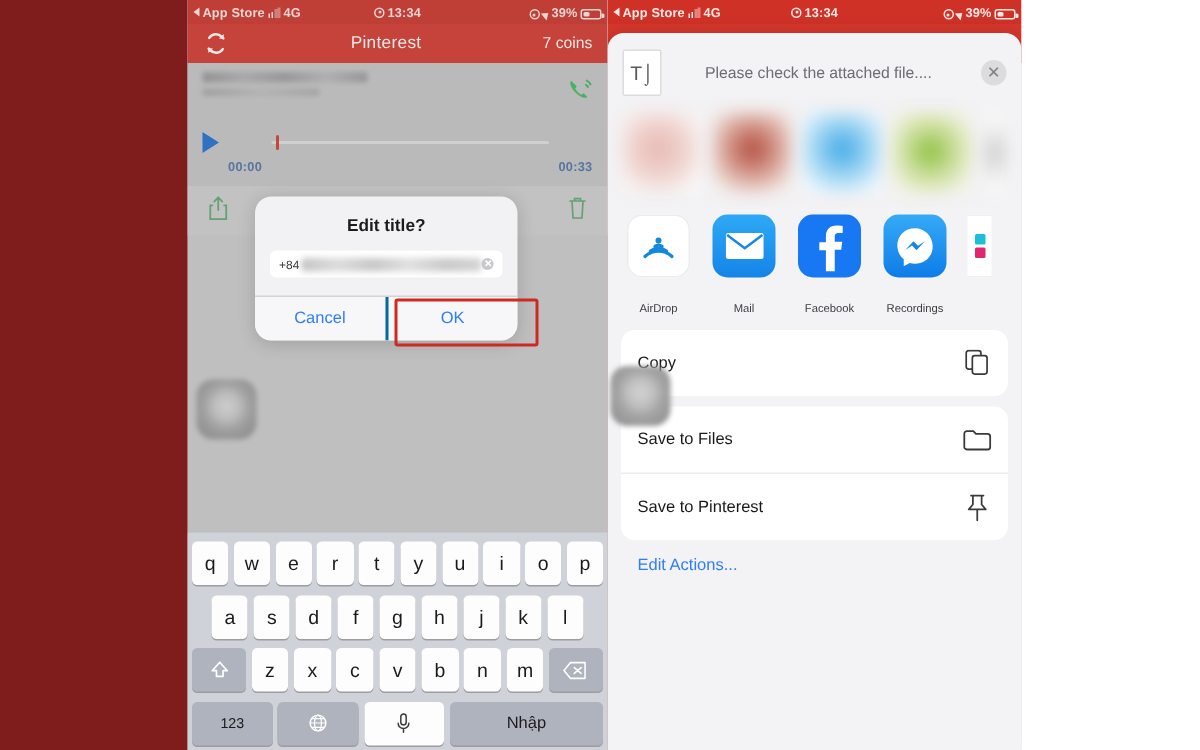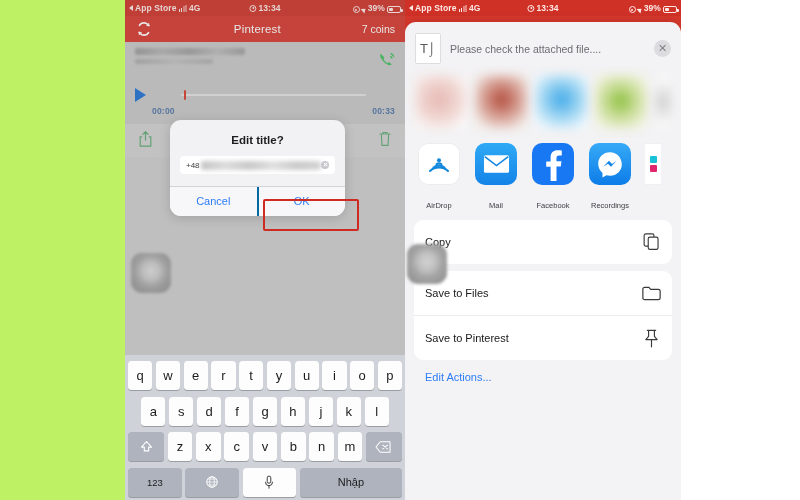--- a/index.html
+++ b/index.html
@@ -2,21 +2,21 @@
 <html><head>
 <meta charset="utf-8">
 <style>
   * { box-sizing: border-box; margin: 0; padding: 0; }
   html, body {
     width: 800px; height: 500px;
     background: #ffffff;
     font-family: "Liberation Sans", sans-serif;
     overflow: hidden;
   }
-  .stage { position: relative; width: 662px; height: 500px; background:#bef264; }
+  .stage { position: relative; width: 662px; height: 500px; background:#7f1d1d; }
 
   
   .phone { position: absolute; top: 0; height: 500px; overflow: hidden; }
   .phone-left  { left: 125px; width: 280px; background: #cfcfcf; }
   .phone-right { left: 405px; width: 276px; background: #e8e8e8; }
 
   
   .statusbar {
     position: relative; height: 16px; width: 100%;
     background: #cf3127; color: #ffe9e7;
@@ -76,21 +76,21 @@
   .playhead { position:absolute; left:2%; top:-4px; width:2px; height:10px;
               background:#d93a2b; border-radius:1px; }
 
   .actionbar { display:flex; align-items:center; justify-content:space-between;
                padding: 5px 12px 8px; background:#d2d2d2; }
   .edit-label { color:#46a05c; font-size:16px; }
 
   
   .dim { position:absolute; left:0; top:0; right:0; bottom:0; background:rgba(120,120,120,.18); }
   .dialog {
-    position:absolute; left:45px; top:120px; width:175px;
+    position:absolute; left:45px; top:131px; width:175px;
     background:#f2f1f3; border-radius:11px; overflow:hidden;
     box-shadow: 0 2px 12px rgba(0,0,0,.16);
   }
   .dlg-title { text-align:center; font-size:11.5px; font-weight:bold; color:#1c1c1e;
                padding: 14px 10px 10px; }
   .dlg-fieldwrap { padding: 0 10px 12px; }
   .dlg-field { background:#fff; border-radius:4px; height:18px;
                display:flex; align-items:center; padding: 0 6px; position:relative; }
   .dlg-prefix { font-size:8px; color:#3a3a3a; }
   .dlg-blur { flex:1; height:9px; margin-left:1px; border-radius:2px;
@@ -130,21 +130,21 @@
 
   
   .rnav { height:26px; background:#d6372c; }
   .sheet { position:absolute; left:0; right:0; top:22px; bottom:0;
            background:#f3f2f4; border-radius:11px 11px 0 0; overflow:hidden;
            box-shadow: 0 -2px 10px rgba(0,0,0,.10); }
   .sheet-head { display:flex; align-items:center; gap:9px; padding: 11px 10px 9px; }
   .doc-thumb { width:26px; height:31px; background:#fff; border:1px solid #ddd;
                display:flex; align-items:center; justify-content:center;
                font-size:13px; color:#5a5a5a; border-radius:1.5px; flex:0 0 auto; }
-  .sheet-sub { flex:1; font-size:10.5px; color:#6d6d72; }
+  .sheet-sub { flex:1; font-size:10.5px; color:#6d6d72;margin-left:20px; }
   .close-btn { width:17px;height:17px;border-radius:50%;background:#dcdcdf;
                display:flex;align-items:center;justify-content:center;
                color:#818186; font-size:11px; flex:0 0 auto; }
 
   .thumbs { display:flex; gap:7px; padding: 2px 10px 10px; }
   .thumb { width:54px; height:54px; border-radius:5px; filter: blur(5px); }
   .t1 { background: radial-gradient(circle at 45% 45%, #e7b8b3 0%, #f0d5d0 45%, #fafafa 85%); }
   .t2 { background: radial-gradient(circle at 50% 45%, #b04a3a 0%, #d3968a 40%, #f3efea 85%); }
   .t3 { background: radial-gradient(circle at 50% 45%, #3da8e8 0%, #9ed5f2 45%, #f4fbff 88%); }
   .t4 { background: radial-gradient(circle at 48% 48%, #8cbf3f 0%, #cfe0a0 45%, #f7f6ee 88%); }
@@ -251,21 +251,21 @@
     </div>
 
     <div class="dim"></div>
 
     <div class="touch-blob" style="left:6px; top:253px;"></div>
 
     <div class="dialog">
       <div class="dlg-title">Edit title?</div>
       <div class="dlg-fieldwrap">
         <div class="dlg-field">
-          <span class="dlg-prefix">+48</span>
+          <span class="dlg-prefix">+84</span>
           <span class="dlg-blur"></span>
           <span class="clear-x"></span>
         </div>
       </div>
       <div class="dlg-btnrow">
         <div class="dlg-btn">Cancel</div>
         <div class="dlg-btn">OK</div>
       </div>
     </div>
 

